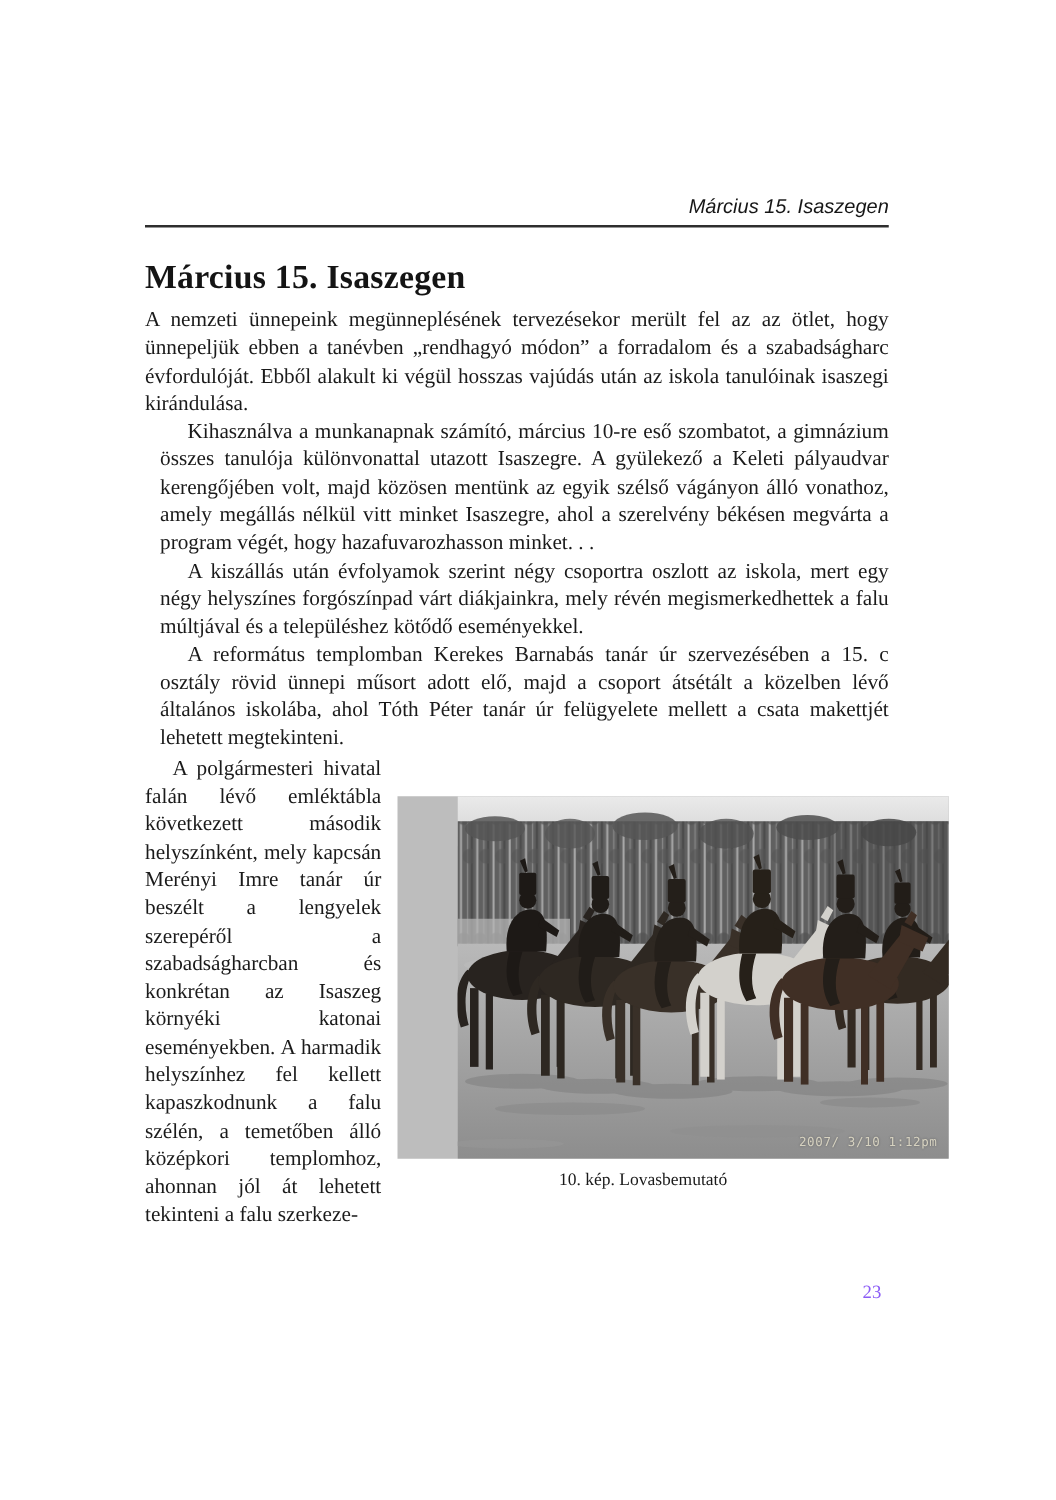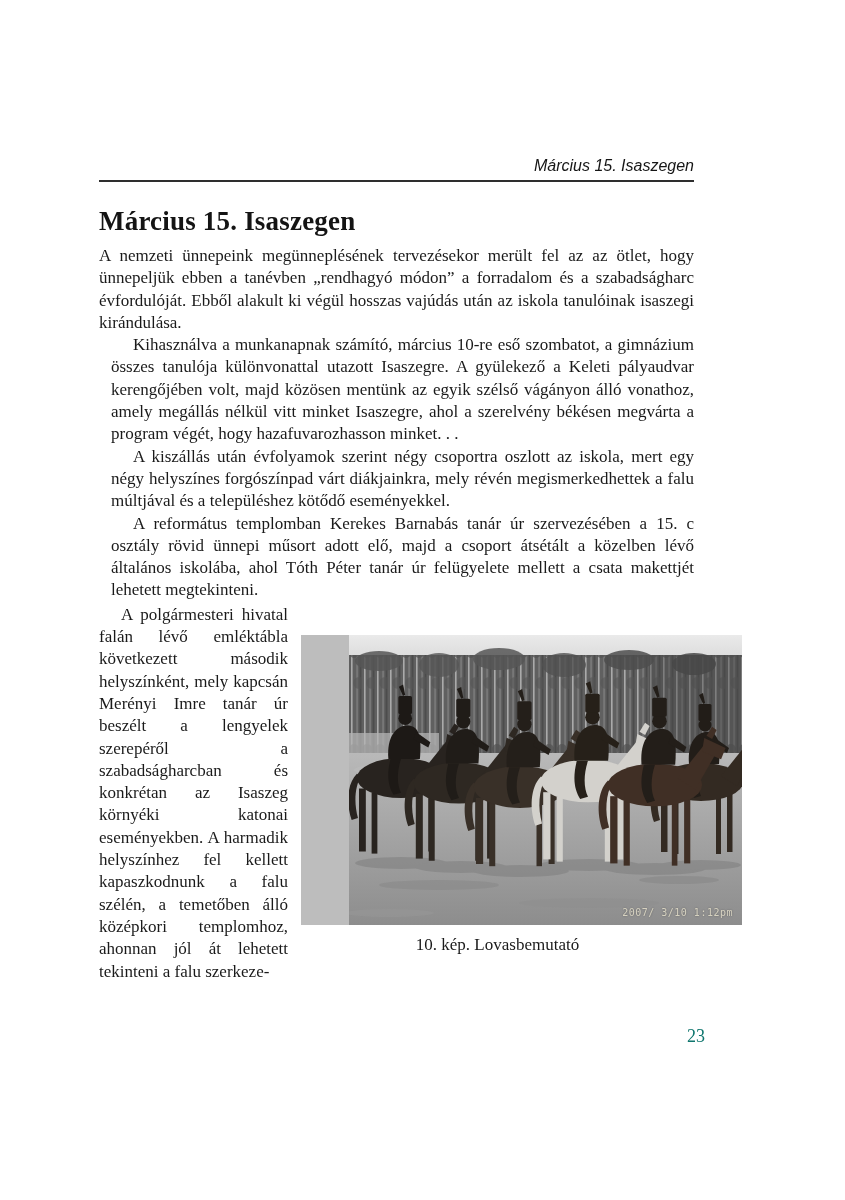--- a/index.html
+++ b/index.html
@@ -8,21 +8,21 @@
     width: 845px;
     height: 1200px;
     background: #ffffff;
     overflow: hidden;
     font-family: "Liberation Serif", "DejaVu Serif", serif;
     color: #1a1a1a;
     margin: 0 auto;
   }
   .content {
     position: absolute;
-    left: 99px;
+    left: 116px;
     top: 0;
     width: 595px;
   }
   .running-head {
     margin-top: 157px;
     text-align: right;
     font-family: "Liberation Sans", "DejaVu Sans", sans-serif;
     font-style: italic;
     font-size: 16px;
     line-height: 18px;
@@ -87,29 +87,29 @@
     font-family: "DejaVu Sans Mono", "Liberation Mono", monospace;
     font-size: 10px;
     letter-spacing: .5px;
     color: #ddd8c5;
     opacity: .92;
     text-shadow: 0 0 2px rgba(60,60,60,.6);
   }
   figcaption {
     margin-top: 10px;
     text-align: center;
-    font-size: 17px;
+    font-size: 14px;
     color: #1a1a1a;
   }
   .pageno {
     position: absolute;
     top: 1026px;
     right: 140px;
-    font-size: 18px;
-    color: #0f766e;
+    font-size: 15px;
+    color: #8b5cf6;
   }
 </style>
 </head>
 <body>
 
 <div class="page">
   <div class="content">
 
     <div class="running-head">
       <span>Március 15. Isaszegen</span>

